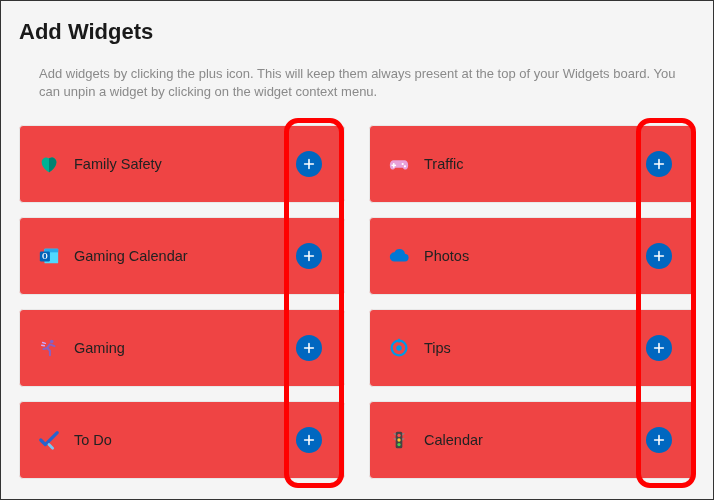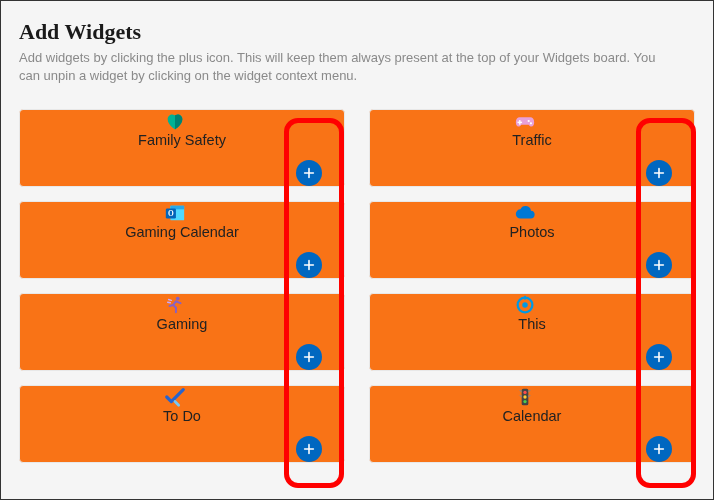--- a/index.html
+++ b/index.html
@@ -9,45 +9,44 @@
       width: 714px;
       height: 500px;
       border: 1px solid #333;
       padding: 18px 18px 0 18px;
       overflow: hidden;
     }
     .title {
       font-size: 22px;
       font-weight: 600;
       color: #1a1a1a;
-      margin-bottom: 4px;
-      font-family: Liberation Serif, serif;
+      margin-bottom: 20px;
     }
     .subtitle {
       font-size: 13px;
       color: #8a8a8a;
       line-height: 1.4;
       margin-bottom: 24px;
       max-width: 660px;
+      margin-left: 20px;
     }
     .grid {
       display: grid;
       grid-template-columns: 1fr 1fr;
       gap: 14px 24px;
     }
     .card {
-      background: #f97316;
+      background: #ef4444;
       border: 1px solid #e8e8e8;
       border-radius: 4px;
       height: 78px;
       display: flex;
       align-items: center;
       padding: 0 18px;
       position: relative;
-      flex-direction: column;
     }
     .card-icon {
       width: 22px;
       height: 22px;
       display: flex;
       align-items: center;
       justify-content: center;
       margin-right: 14px;
       flex-shrink: 0;
     }
@@ -182,21 +181,21 @@
   </div>
 
   <div class="card">
     <span class="card-icon">
       <svg viewBox="0 0 24 24" width="22" height="22">
           <circle cx="12" cy="12" r="8" fill="none" stroke="#0099e5" stroke-width="2.5"></circle>
           <circle cx="12" cy="12" r="3" fill="#0099e5"></circle>
           <rect x="11" y="2" width="2" height="4" fill="#0099e5"></rect>
         </svg>
     </span>
-    <span class="card-label">This</span>
+    <span class="card-label">Tips</span>
     <span class="add-btn">
       <svg viewBox="0 0 16 16" width="14" height="14">
           <path stroke="#fff" stroke-width="1.8" stroke-linecap="round" d="M8 3v10M3 8h10"></path>
         </svg>
     </span>
   </div>
 
   <div class="card">
     <span class="card-icon">
       <svg viewBox="0 0 24 24" width="22" height="22">

